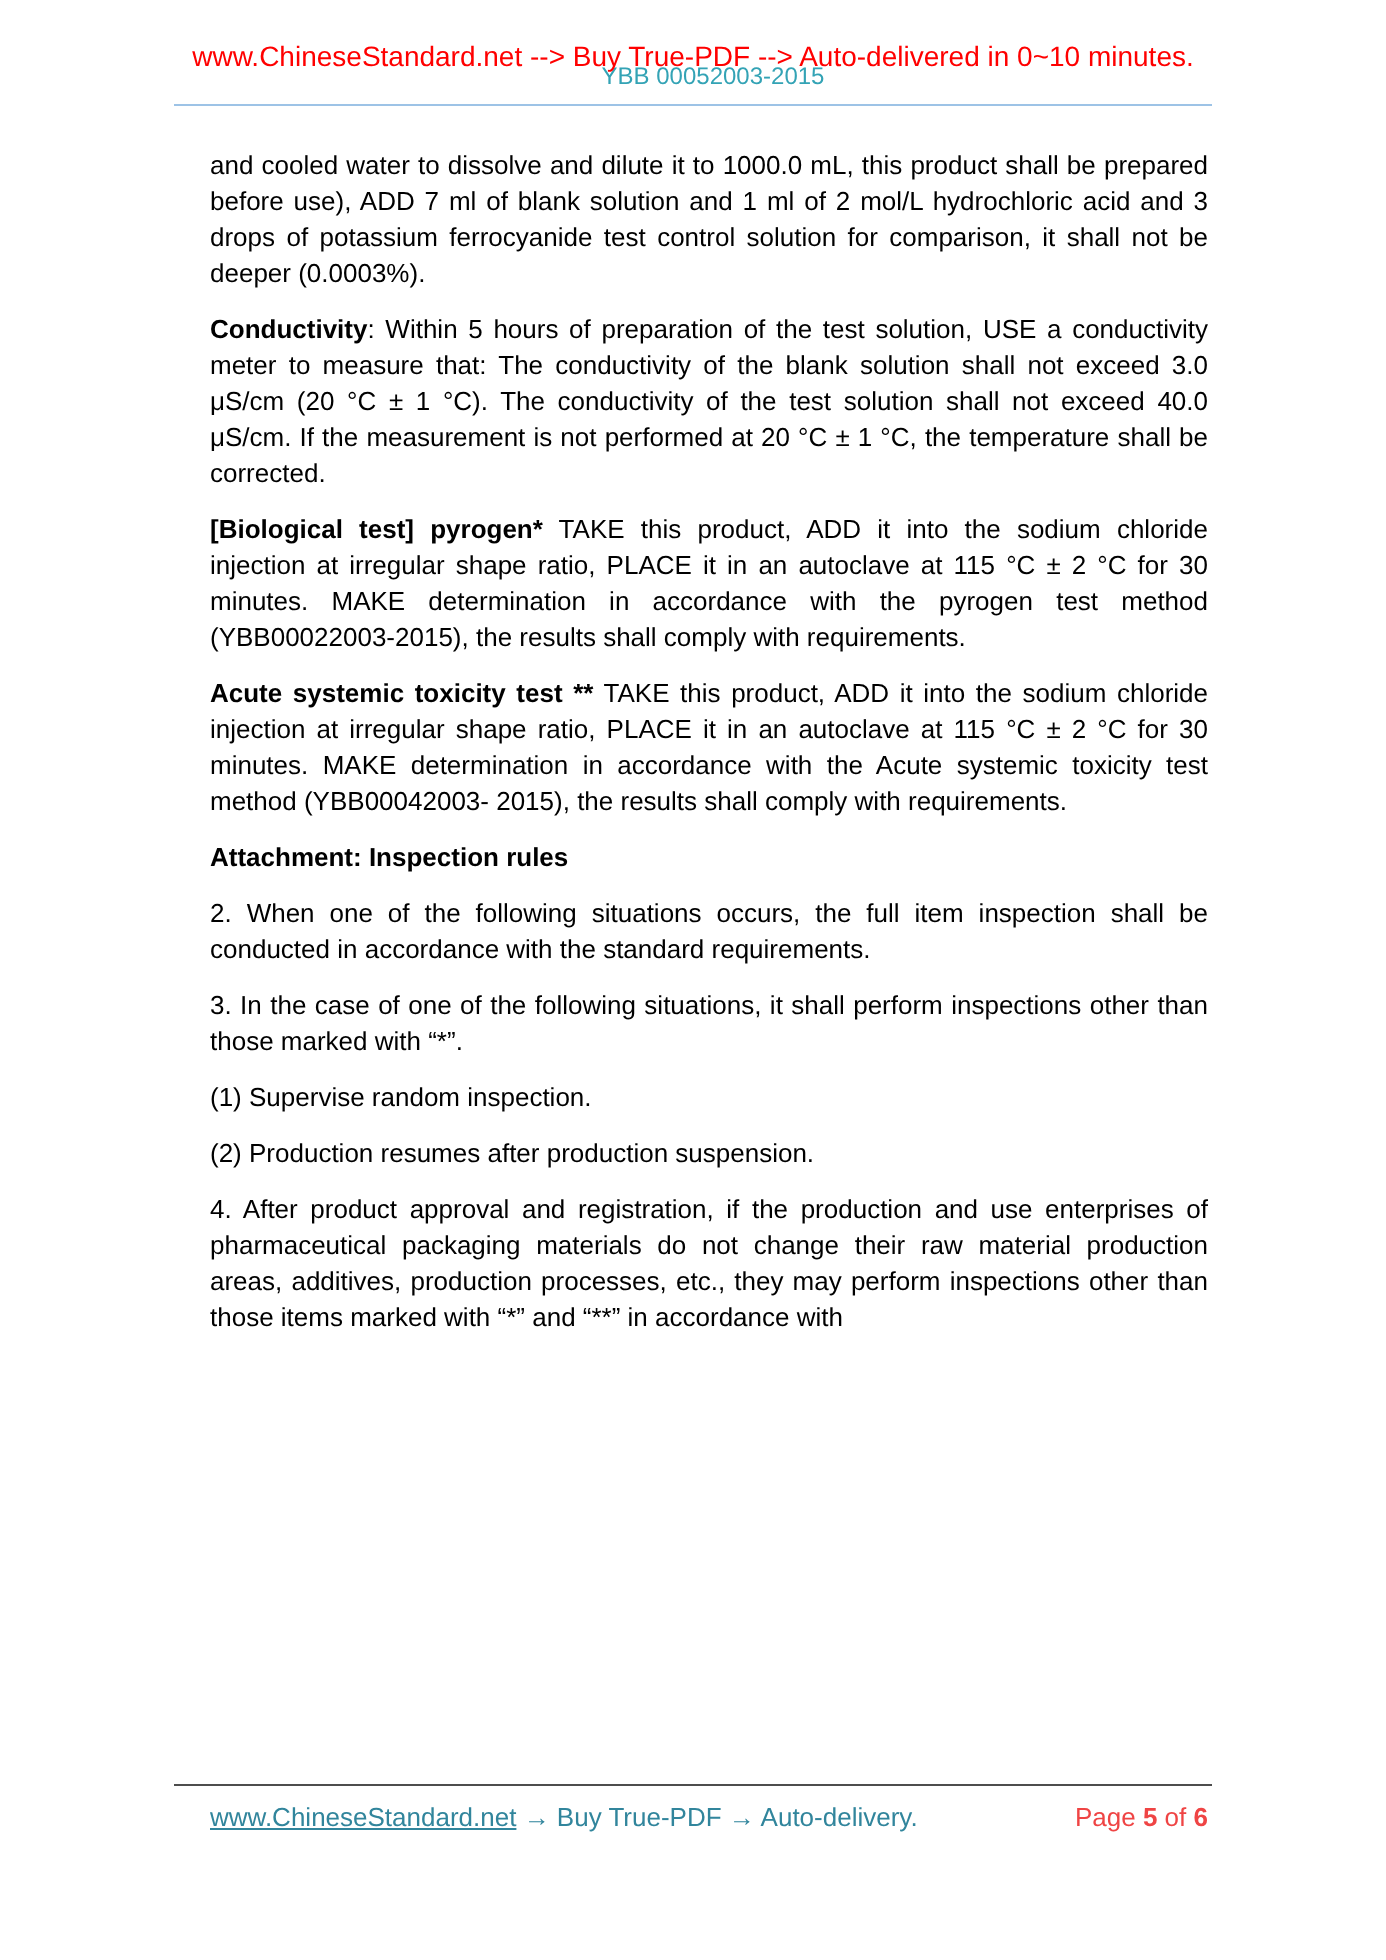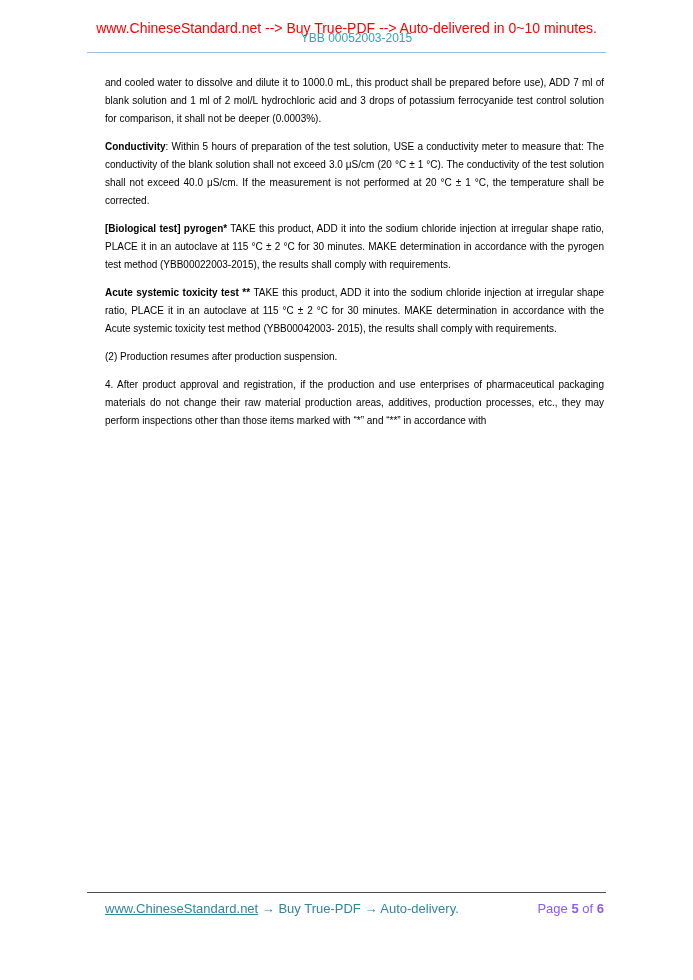--- a/index.html
+++ b/index.html
@@ -43,21 +43,21 @@
     border: none;
     border-top: 1.5px solid #9dc3e6;
     margin: 6px 87px 0 87px;
   }
   
   .body-text {
     padding: 21px 89px 0 105px;
   }
   .para {
     margin: 0 0 10px 0;
-    font-size: 10px;
+    font-size: 13px;
     line-height: 18px;
     text-align: justify;
   }
   .para strong {
     font-weight: bold;
     margin-top: 32px;
   }
   
   .footer {
     position: absolute;
@@ -79,21 +79,21 @@
   }
   .footer-left {
     color: #31859c;
   }
   .footer-left a {
     color: #31859c;
     text-decoration: underline;
     cursor: pointer;
   }
   .footer-right {
-    color: #8b5cf6;
+    color: #ef4444;
   }
   .footer-right b {
     font-weight: bold;
   }
 </style>
 </head>
 <body>
 
 <div class="page">
 
@@ -101,20 +101,24 @@
     <div class="promo">www.ChineseStandard.net --&gt; Buy True-PDF --&gt; Auto-delivered in 0~10 minutes.</div>
     <div class="doc-number">YBB 00052003-2015</div>
     <hr class="header-rule">
   </div>
 
   <div class="body-text" id="paragraphs">
       <p class="para">and cooled water to dissolve and dilute it to 1000.0 mL, this product shall be prepared before use), ADD 7 ml of blank solution and 1 ml of 2 mol/L hydrochloric acid and 3 drops of potassium ferrocyanide test control solution for comparison, it shall not be deeper (0.0003%).</p>
       <p class="para"><strong>Conductivity</strong>: Within 5 hours of preparation of the test solution, USE a conductivity meter to measure that: The conductivity of the blank solution shall not exceed 3.0 μS/cm (20 °C ± 1 °C). The conductivity of the test solution shall not exceed 40.0 μS/cm. If the measurement is not performed at 20 °C ± 1 °C, the temperature shall be corrected.</p>
       <p class="para"><strong>[Biological test] pyrogen*</strong> TAKE this product, ADD it into the sodium chloride injection at irregular shape ratio, PLACE it in an autoclave at 115 °C ± 2 °C for 30 minutes. MAKE determination in accordance with the pyrogen test method (YBB00022003-2015), the results shall comply with requirements.</p>
       <p class="para"><strong>Acute systemic toxicity test **</strong> TAKE this product, ADD it into the sodium chloride injection at irregular shape ratio, PLACE it in an autoclave at 115 °C ± 2 °C for 30 minutes. MAKE determination in accordance with the Acute systemic toxicity test method (YBB00042003- 2015), the results shall comply with requirements.</p>
+      <p class="para"><strong>Attachment: Inspection rules</strong></p>
+      <p class="para">2. When one of the following situations occurs, the full item inspection shall be conducted in accordance with the standard requirements.</p>
+      <p class="para">3. In the case of one of the following situations, it shall perform inspections other than those marked with “*”.</p>
+      <p class="para">(1) Supervise random inspection.</p>
       <p class="para">(2) Production resumes after production suspension.</p>
       <p class="para">4. After product approval and registration, if the production and use enterprises of pharmaceutical packaging materials do not change their raw material production areas, additives, production processes, etc., they may perform inspections other than those items marked with “*” and “**” in accordance with</p>
     </div>
 
   <div class="footer">
     <hr class="footer-rule">
     <div class="footer-row">
       <div class="footer-left">
         <a>www.ChineseStandard.net</a><span> → Buy True-PDF → Auto-delivery.</span>
       </div>

